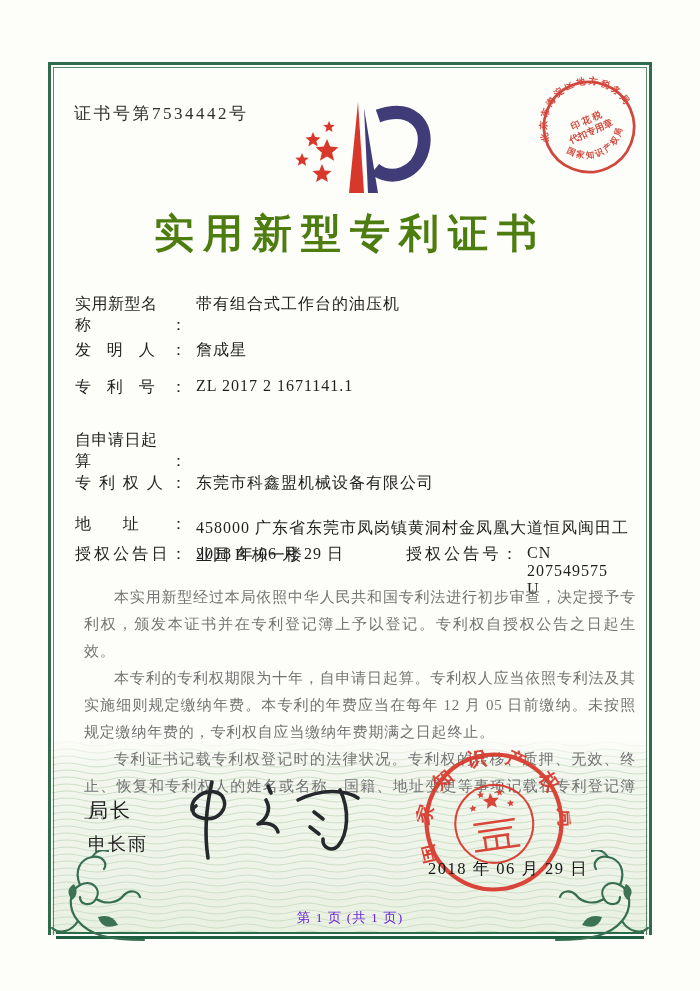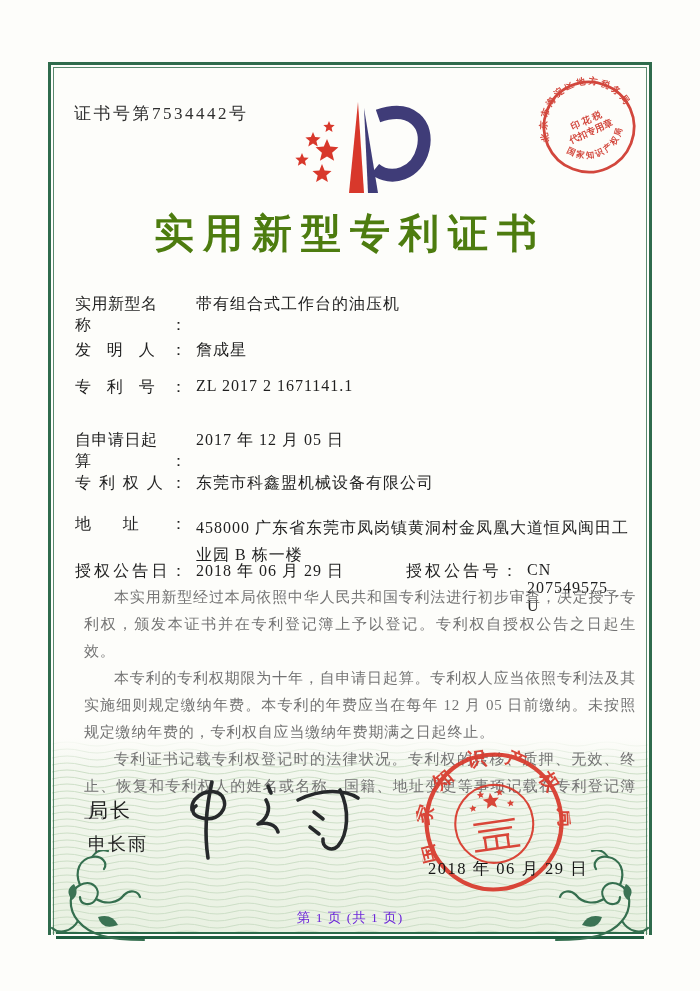--- a/index.html
+++ b/index.html
@@ -190,31 +190,30 @@
     <div class="frow" style="top:48px">
       <span class="flabel">发明人：</span>
       <span class="fvalue">詹成星</span>
     </div>
     <div class="frow" style="top:85px">
       <span class="flabel">专利号：</span>
       <span class="fvalue">ZL 2017 2 1671141.1</span>
     </div>
     <div class="frow" style="top:138px">
       <span class="flabel">自申请日起算：</span>
-      <span class="fvalue">2017 年 12 月 05 日</span>
     </div>
     <div class="frow" style="top:181px">
       <span class="flabel">专利权人：</span>
       <span class="fvalue">东莞市科鑫盟机械设备有限公司</span>
     </div>
     <div class="frow" style="top:222px">
       <span class="flabel">地址：</span>
       <span class="fvalue addr">458000 广东省东莞市凤岗镇黄洞村金凤凰大道恒风闽田工业园 B 栋一楼</span>
     </div>
-    <div class="frow" style="top:269px">
+    <div class="frow" style="top:252px">
       <span class="flabel">授权公告日：</span>
       <span class="fvalue">2018 年 06 月 29 日</span>
       <span class="grant-no">
         <span class="flabel">授权公告号：</span>
         <span class="fvalue">CN 207549575 U</span>
       </span>
     </div>
   </div>
 
   <div class="body-text">

